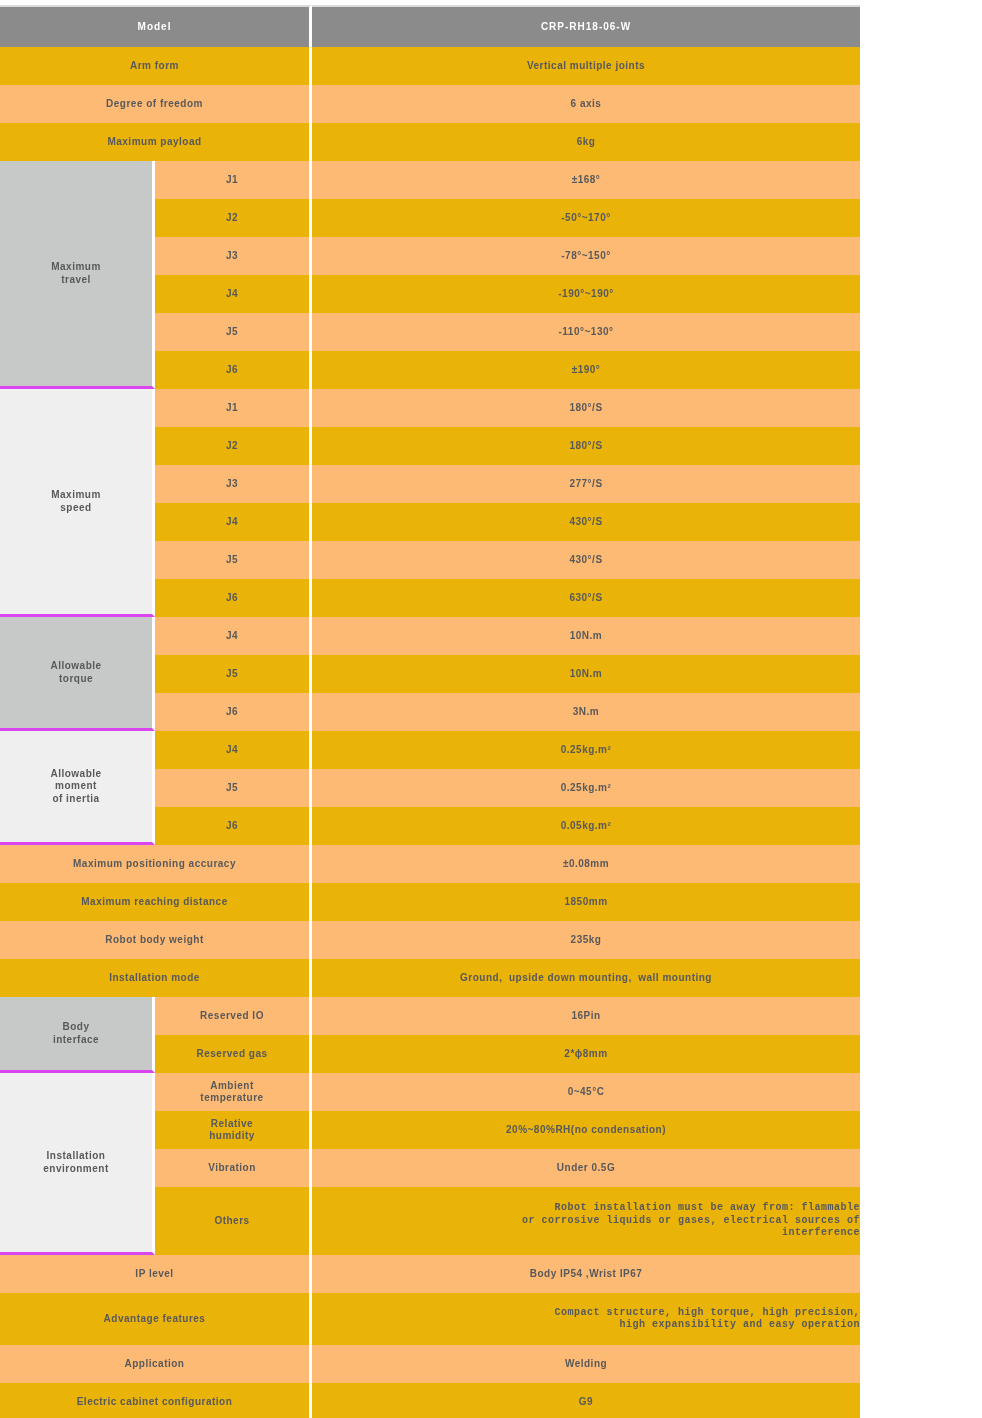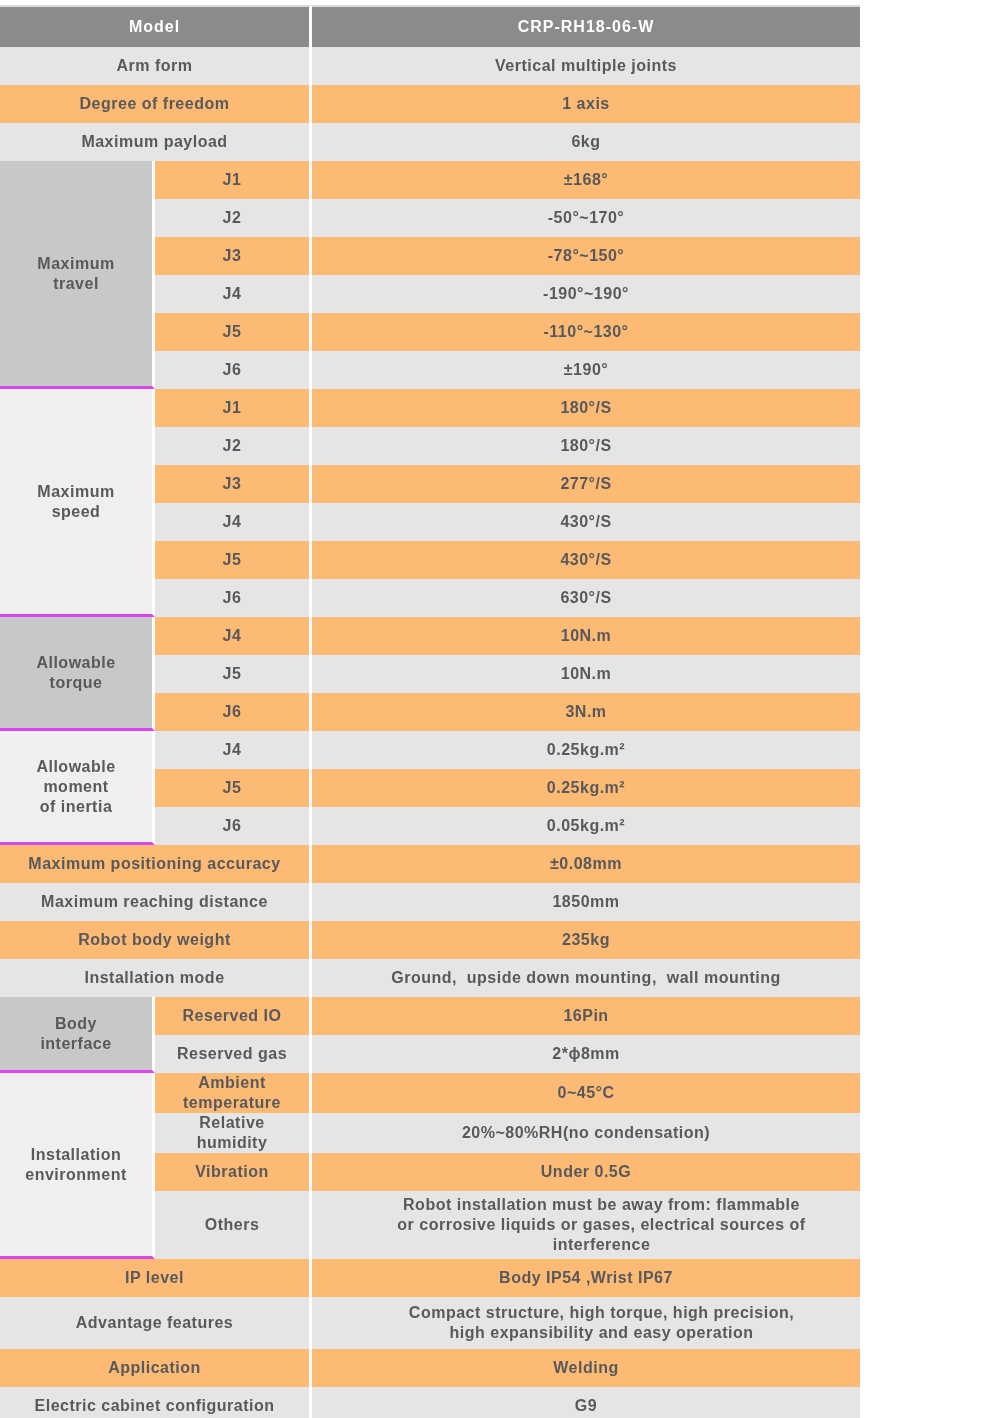--- a/index.html
+++ b/index.html
@@ -5,21 +5,21 @@
   html, body { margin: 0; padding: 0; background: #ffffff; }
   .sheet {
     width: 982px;
     height: 1418px;
     overflow: hidden;
     background: #ffffff;
     font-family: "Liberation Sans", "DejaVu Sans", sans-serif;
     font-weight: bold;
     color: #58595b;
     letter-spacing: 0.5px;
-    font-size: 16px;
+    font-size: 10px;
   }
   table.spec {
     border-collapse: separate;
     border-spacing: 0;
     table-layout: fixed;
     width: 860px;
     margin: 5px 0 0 0;
   }
   col.col-a { width: 155px; }
   col.col-b { width: 157px; }
@@ -34,26 +34,26 @@
     line-height: 1.25;
   }
   td.hdr {
     background: #8a8b8a;
     color: #ffffff;
     height: 42px;
     letter-spacing: 1px;
     border-top: 2px solid #d9dad9;
   }
   td.g  { background: #fdba74; }   
-  td.w  { background: #e5e5e5; margin-left: 15px; }   
+  td.w  { background: #eab308; margin-left: 15px; }   
   td.gd { background: #c7c9c8; }   
   td.gl { background: #efefef; }   
   td.sep { border-right: 3px solid #ffffff; }
   td.grp { border-bottom: 3px solid #d946ef; }
-  td.left { text-align: center; padding-left: 31px; }
+  td.left { text-align: right; padding-left: 31px; font-family: Liberation Mono, monospace; }
   tr.tall-others td { height: 68px; }
   tr.tall-adv td { height: 52px; }
 </style>
 </head>
 <body>
 
 <div class="sheet">
   <table class="spec">
     <colgroup>
       <col class="col-a">
@@ -65,21 +65,21 @@
         <td colspan="2" class="hdr sep">Model</td>
         <td class="hdr">CRP-RH18-06-W</td>
       </tr>
 
       <tr>
         <td colspan="2" class="w sep">Arm form</td>
         <td class="w">Vertical multiple joints</td>
       </tr>
       <tr>
         <td colspan="2" class="g sep">Degree of freedom</td>
-        <td class="g">1 axis</td>
+        <td class="g">6 axis</td>
       </tr>
       <tr>
         <td colspan="2" class="w sep">Maximum payload</td>
         <td class="w">6kg</td>
       </tr>
 
       <tr>
         <td rowspan="6" class="gd sep grp">Maximum
 travel</td>
         <td class="g sep">J1</td>

